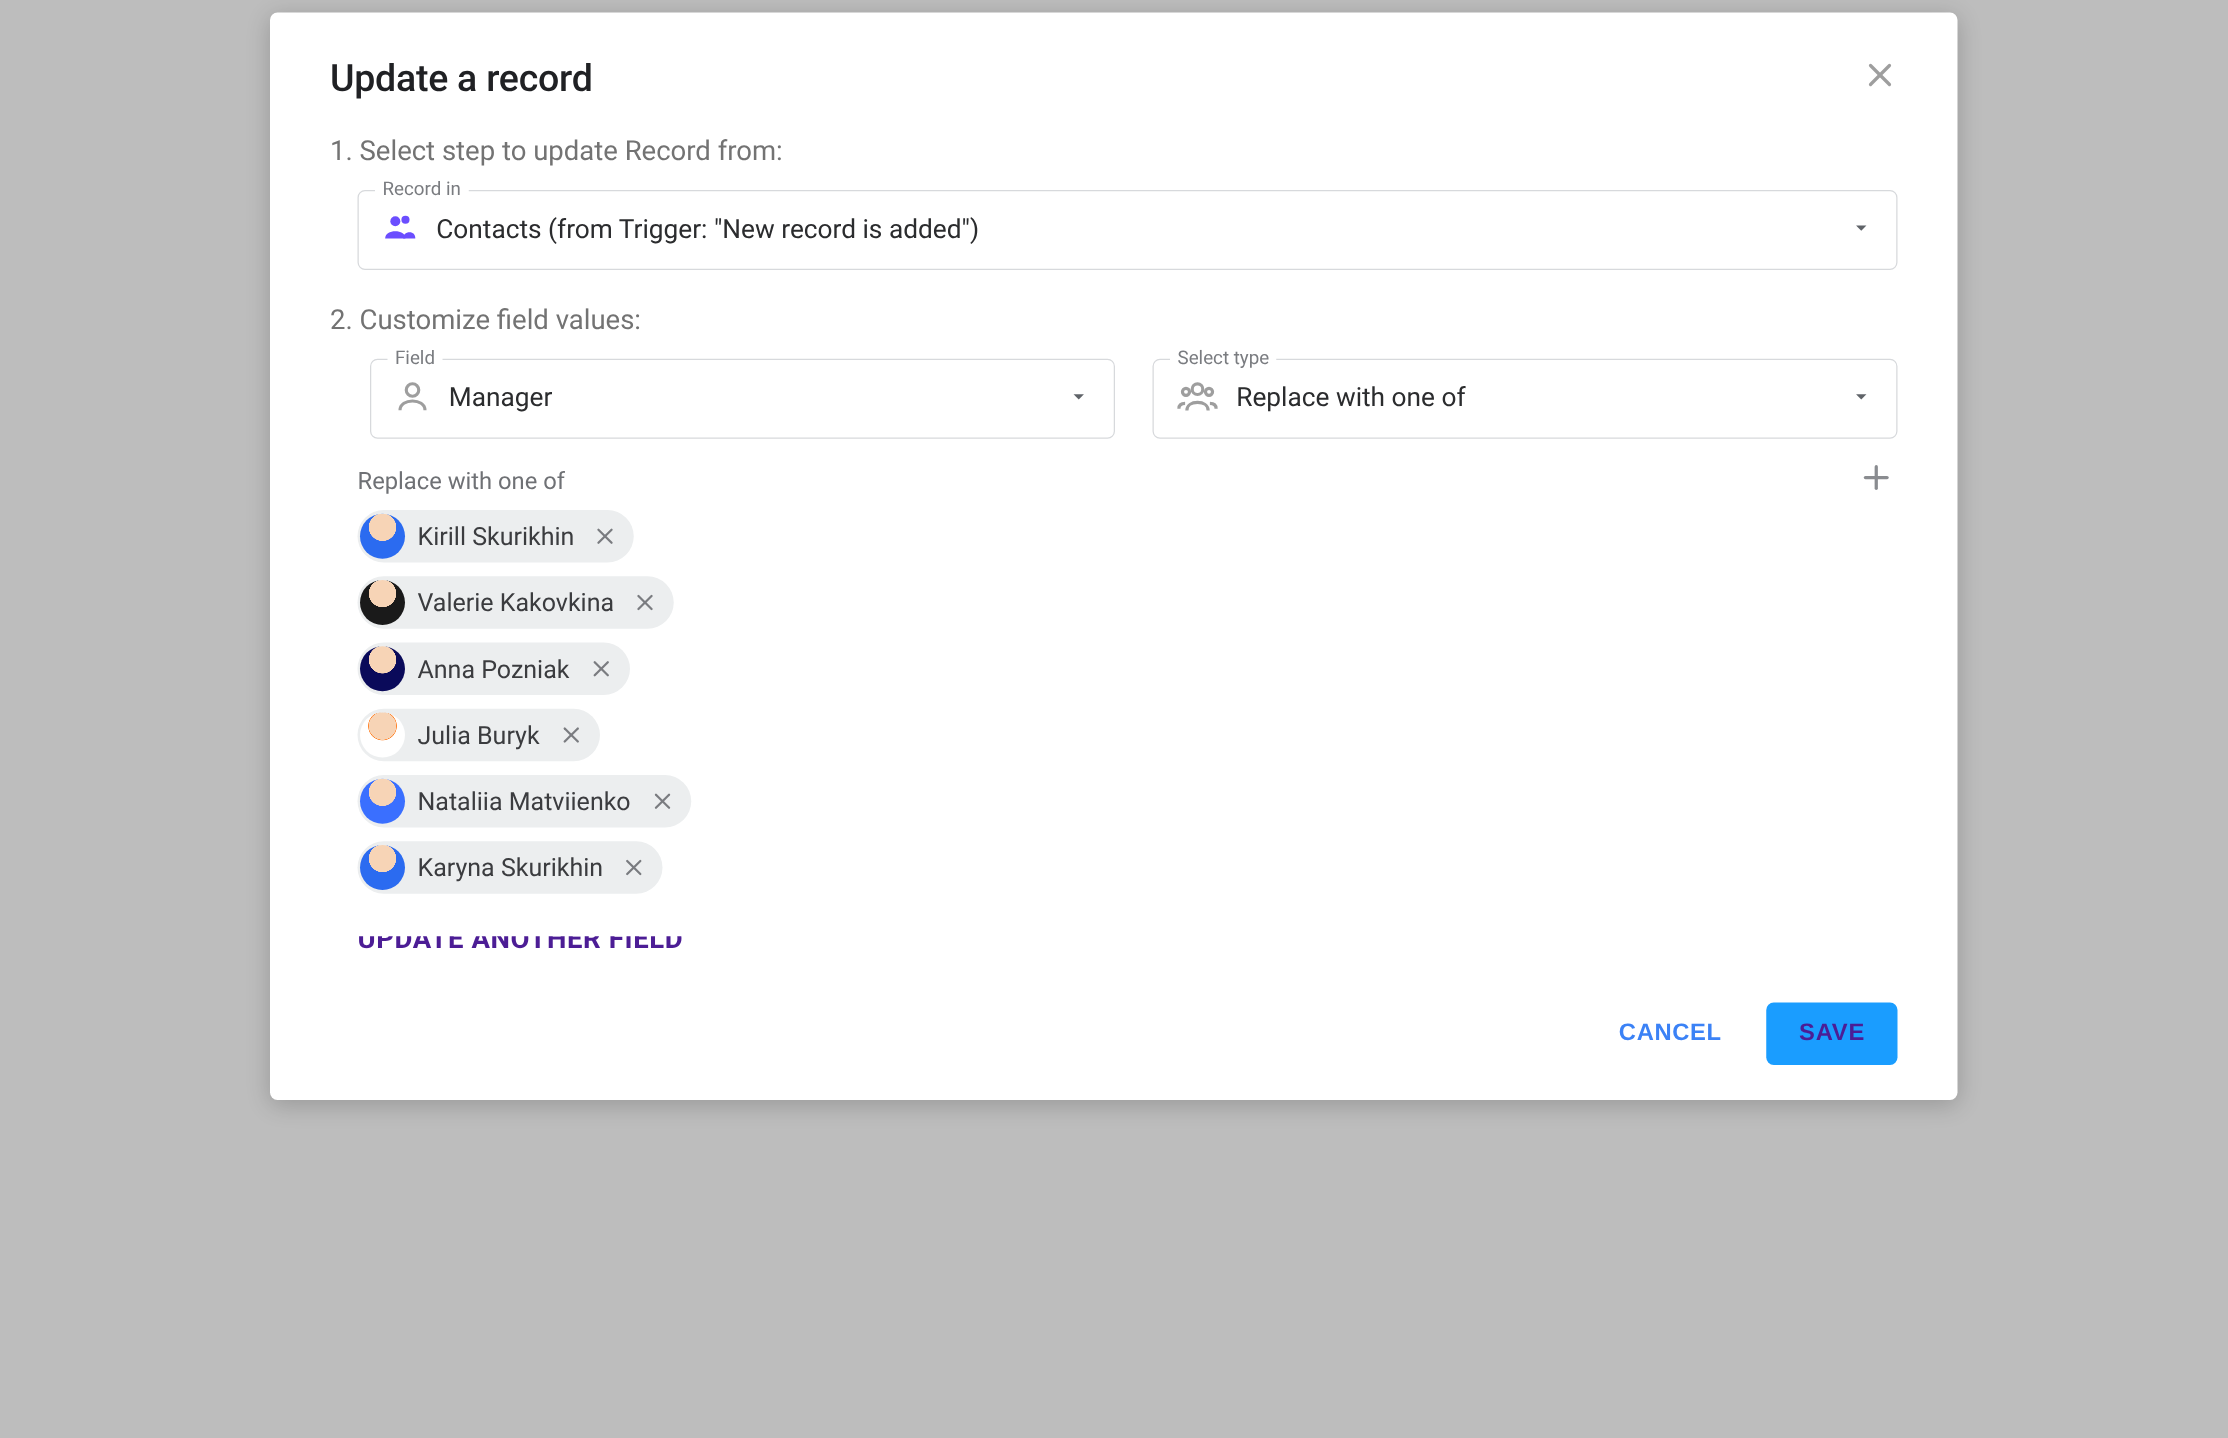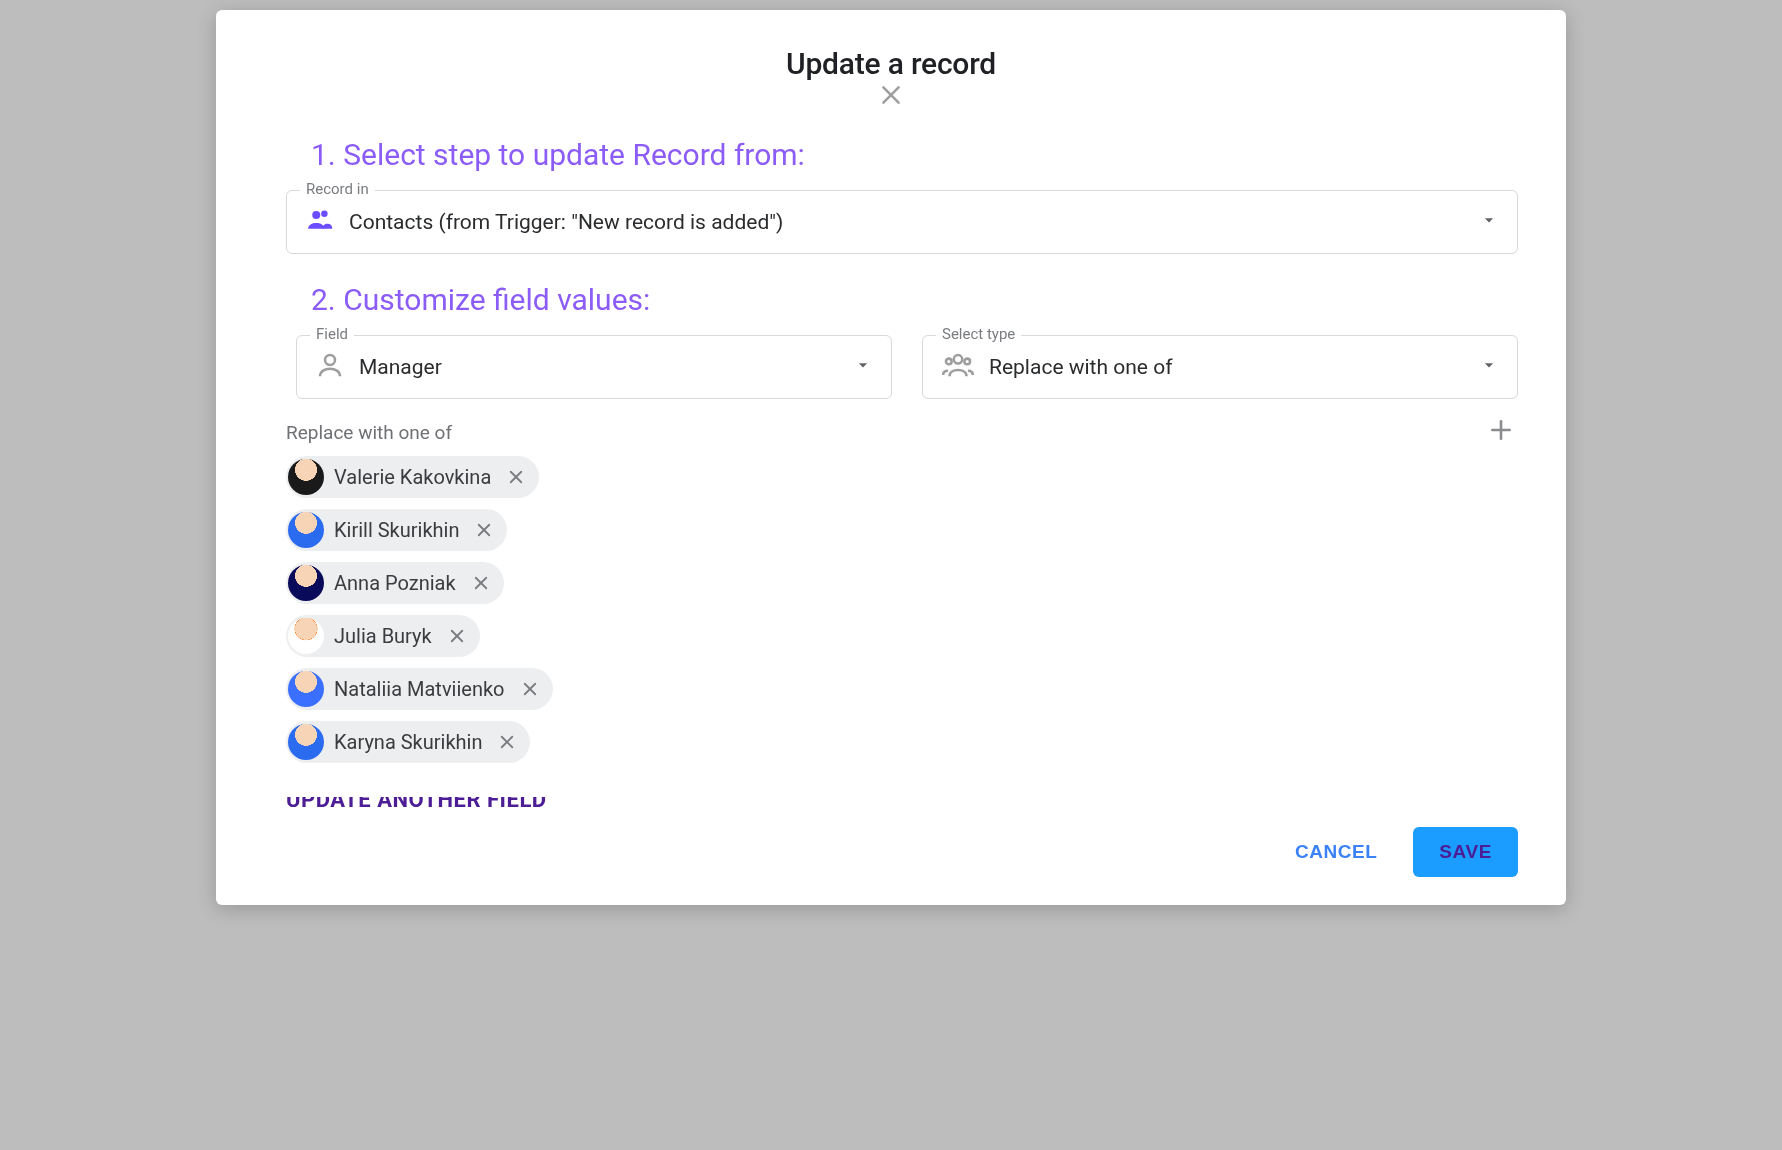--- a/index.html
+++ b/index.html
@@ -20,45 +20,43 @@
     box-shadow: 0 4px 20px rgba(0,0,0,0.2);
     padding: 36px 48px 28px 48px;
     position: relative;
     min-height: 870px;
     display: flex;
     flex-direction: column;
   }
   .modal-header {
     display: flex;
     justify-content: space-between;
-    align-items: center;
-    flex-direction: column;
+    align-items: flex-start;
   }
   .modal-title {
     font-size: 30px;
     font-weight: 500;
     color: #202124;
     letter-spacing: -0.2px;
   }
   .close-x {
     color: #9e9e9e;
     cursor: pointer;
     width: 28px;
     height: 28px;
     display: flex;
     align-items: center;
     justify-content: center;
   }
   .close-x svg { width: 26px; height: 26px; }
   .section-label {
-    font-size: 30px;
-    color: #8b5cf6;
+    font-size: 22px;
+    color: #737373;
     margin-top: 28px;
     margin-bottom: 18px;
-    margin-left: 47px;
   }
   .select-wrapper {
     position: relative;
     margin-left: 22px;
     border-radius: 10px;
   }
   .select-box {
     border: 1px solid #d7d9dc;
     border-radius: 6px;
     height: 64px;
@@ -291,32 +289,32 @@
       <div class="replace-title">Replace with one of</div>
       <div class="add-plus">
         <svg viewBox="0 0 24 24" fill="none" stroke="currentColor" stroke-width="2.4" stroke-linecap="round">
             <line x1="12" y1="4" x2="12" y2="20"></line>
             <line x1="4" y1="12" x2="20" y2="12"></line>
           </svg>
       </div>
     </div>
     <div class="chips" id="chips">
         <div class="chip">
+          <div class="avatar av-a"></div>
+          <span class="chip-name">Kirill Skurikhin</span>
+          <span class="chip-x">
+            <svg viewBox="0 0 24 24" fill="none" stroke="currentColor" stroke-width="2.4" stroke-linecap="round">
+              <line x1="5" y1="5" x2="19" y2="19"></line>
+              <line x1="19" y1="5" x2="5" y2="19"></line>
+            </svg>
+          </span>
+        </div>
+        <div class="chip">
           <div class="avatar av-b"></div>
           <span class="chip-name">Valerie Kakovkina</span>
-          <span class="chip-x">
-            <svg viewBox="0 0 24 24" fill="none" stroke="currentColor" stroke-width="2.4" stroke-linecap="round">
-              <line x1="5" y1="5" x2="19" y2="19"></line>
-              <line x1="19" y1="5" x2="5" y2="19"></line>
-            </svg>
-          </span>
-        </div>
-        <div class="chip">
-          <div class="avatar av-a"></div>
-          <span class="chip-name">Kirill Skurikhin</span>
           <span class="chip-x">
             <svg viewBox="0 0 24 24" fill="none" stroke="currentColor" stroke-width="2.4" stroke-linecap="round">
               <line x1="5" y1="5" x2="19" y2="19"></line>
               <line x1="19" y1="5" x2="5" y2="19"></line>
             </svg>
           </span>
         </div>
         <div class="chip">
           <div class="avatar av-c"></div>
           <span class="chip-name">Anna Pozniak</span>

